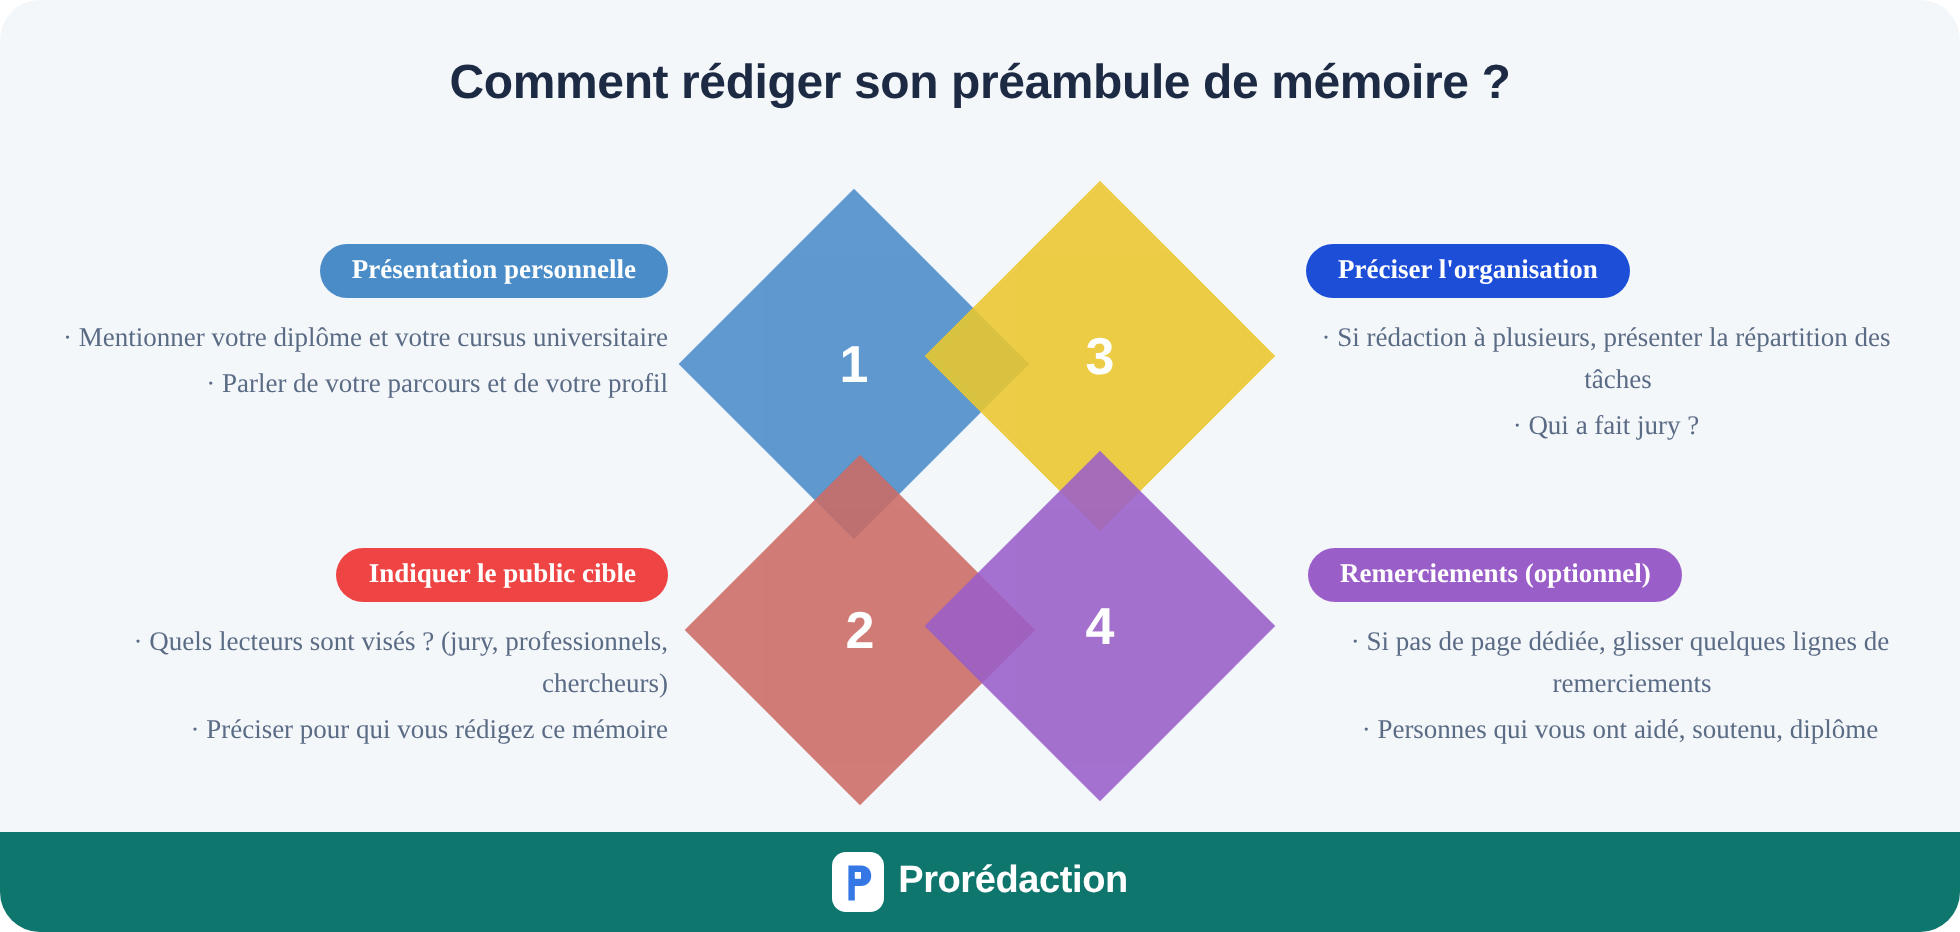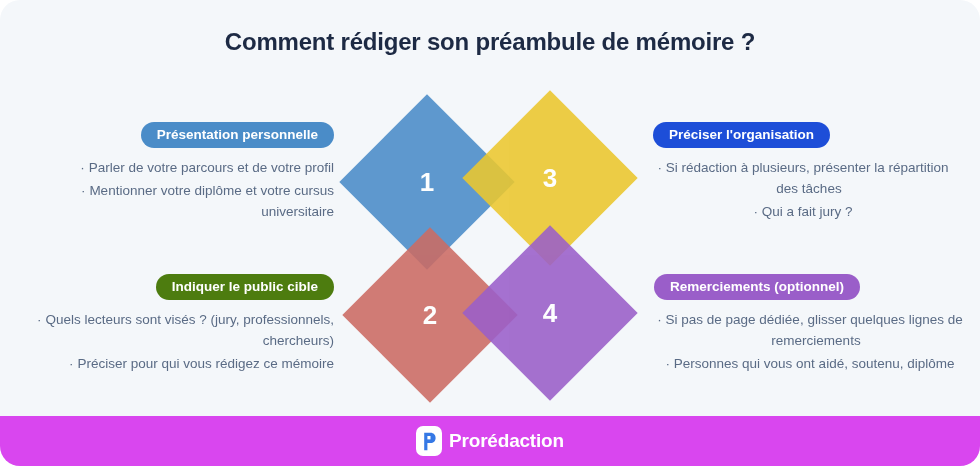--- a/index.html
+++ b/index.html
@@ -28,31 +28,31 @@
     display:flex;align-items:center;justify-content:center;
     transform:rotate(-45deg);
     color:#ffffff;font-size:26px;font-weight:bold;
   }
   #dia1{left:365px;top:120px;background:#4a8cc8;}
   #dia3{left:488px;top:116px;background:#ecc72d;}
   #dia2{left:368px;top:253px;background:#cc6b63;}
   #dia4{left:488px;top:251px;background:#9a5ec9;}
 
   
-  .block{position:absolute;}
+  .block{position:absolute;font-family:Liberation Serif, serif;}
   .block.left{text-align:right;}
   .block.right{text-align:left;}
 
   .pill{
     display:inline-block;border-radius:14px;padding:5px 16px 6px 16px;
     color:#ffffff;font-size:13.5px;font-weight:bold;white-space:nowrap;
   }
   .pill-blue{background:#4a8cc8;}
   .pill-yellow{background:#1d4ed8;}
-  .pill-red{background:#4d7c0f;}
+  .pill-red{background:#ef4444;}
   .pill-purple{background:#9a5ec9;}
 
   ul.items{
     list-style:none;margin:10px 0 0 0;padding:0;
     font-size:13.5px;line-height:1.55;color:#5a6b85;
   }
   ul.items li{margin:0 0 2px 0;}
   .block.left ul.items li{padding-right:0;}
   .block.right ul.items li{
     padding-left:12px;text-indent:-12px;text-align:center;
@@ -60,21 +60,21 @@
   .bullet{color:#5a6b85;}
 
   #blk1{left:14px;top:122px;width:320px;}
   #blk2{left:14px;top:274px;width:320px;}
   #blk3{left:653px;top:122px;width:300px;}
   #blk4{left:654px;top:274px;width:312px;}
 
   
   #footer{
     position:absolute;left:0;top:416px;width:980px;height:50px;
-    background:#d946ef;display:flex;align-items:center;justify-content:center;
+    background:#0f766e;display:flex;align-items:center;justify-content:center;
   }
   #logo{display:flex;align-items:center;gap:7px;}
   #logo-mark{
     width:26px;height:30px;border-radius:7px;background:#ffffff;
     display:flex;align-items:center;justify-content:center;
   }
   #logo-mark svg{display:block;}
   #logo-text{color:#ffffff;font-size:19px;font-weight:bold;letter-spacing:-0.2px;}
 </style>
 </head>
@@ -95,22 +95,22 @@
       <div class="num">2</div>
     </div>
     <div class="dia" id="dia4">
       <div class="num">4</div>
     </div>
   </div>
 
   <div class="block left" id="blk1">
     <span class="pill pill-blue">Présentation personnelle</span>
     <ul class="items">
+      <li><span class="bullet">·</span> <span>Mentionner votre diplôme et votre cursus universitaire</span></li>
       <li><span class="bullet">·</span> <span>Parler de votre parcours et de votre profil</span></li>
-      <li><span class="bullet">·</span> <span>Mentionner votre diplôme et votre cursus universitaire</span></li>
     </ul>
   </div>
 
   <div class="block left" id="blk2">
     <span class="pill pill-red">Indiquer le public cible</span>
     <ul class="items">
       <li><span class="bullet">·</span> <span>Quels lecteurs sont visés ? (jury, professionnels, chercheurs)</span></li>
       <li><span class="bullet">·</span> <span>Préciser pour qui vous rédigez ce mémoire</span></li>
     </ul>
   </div>

